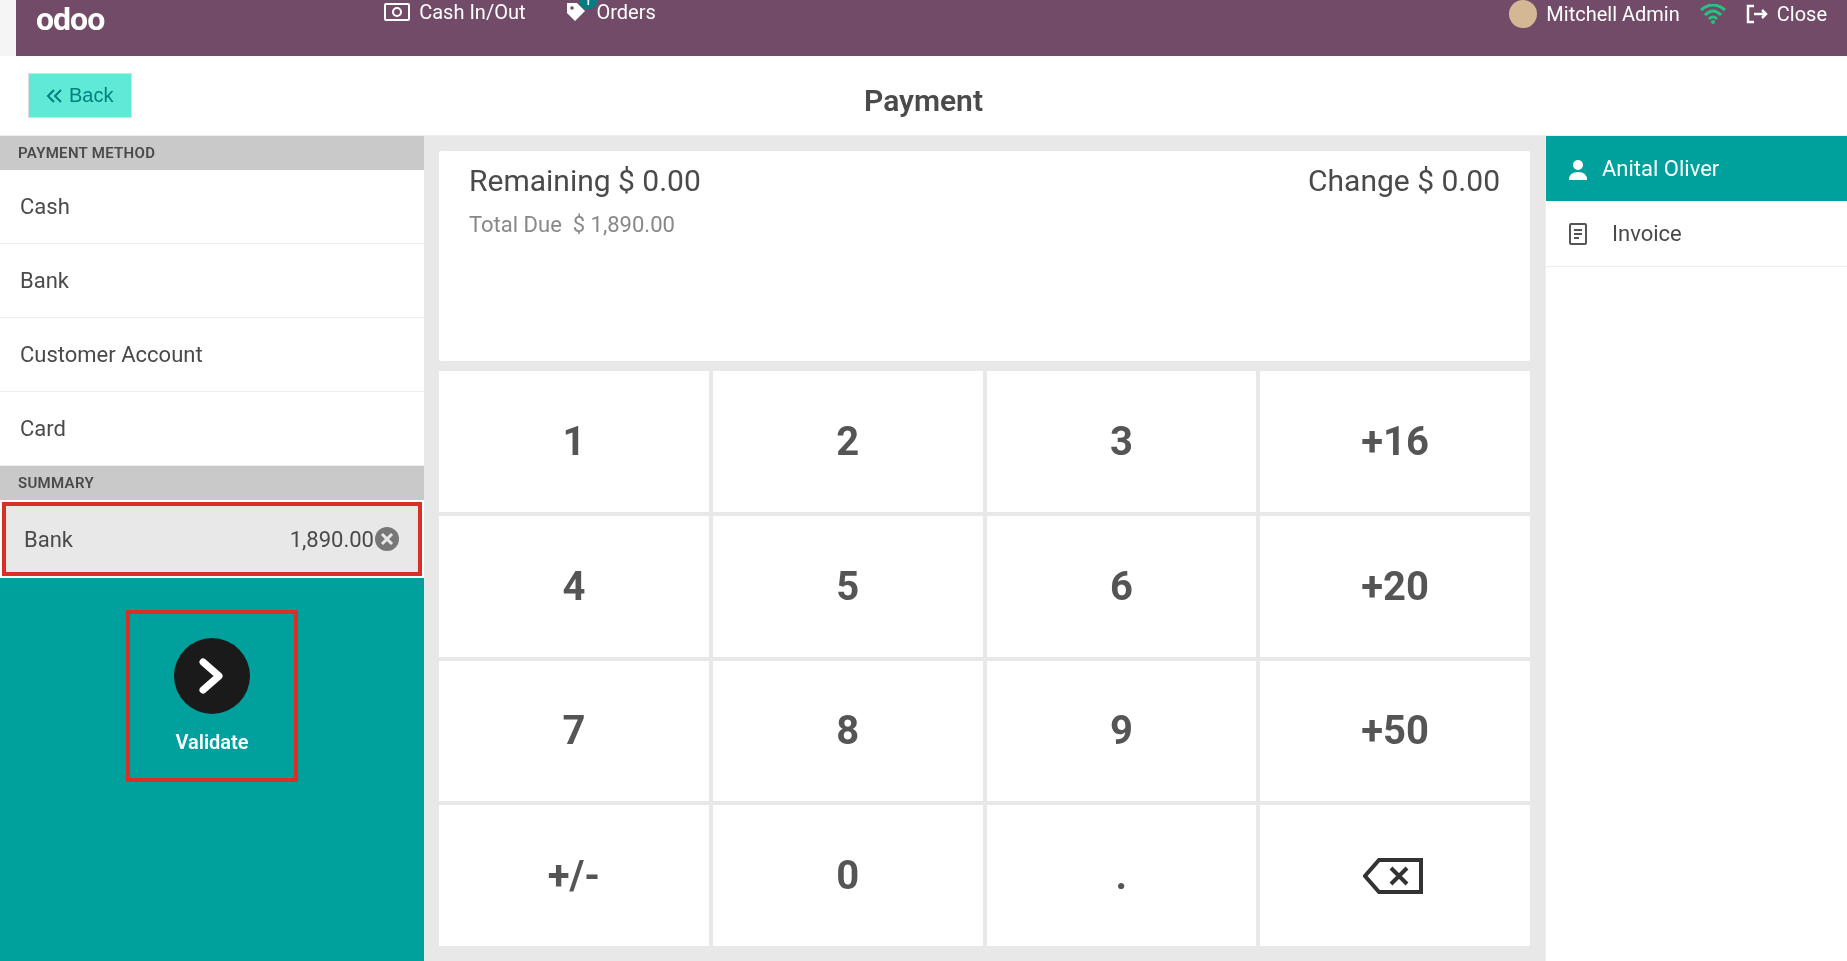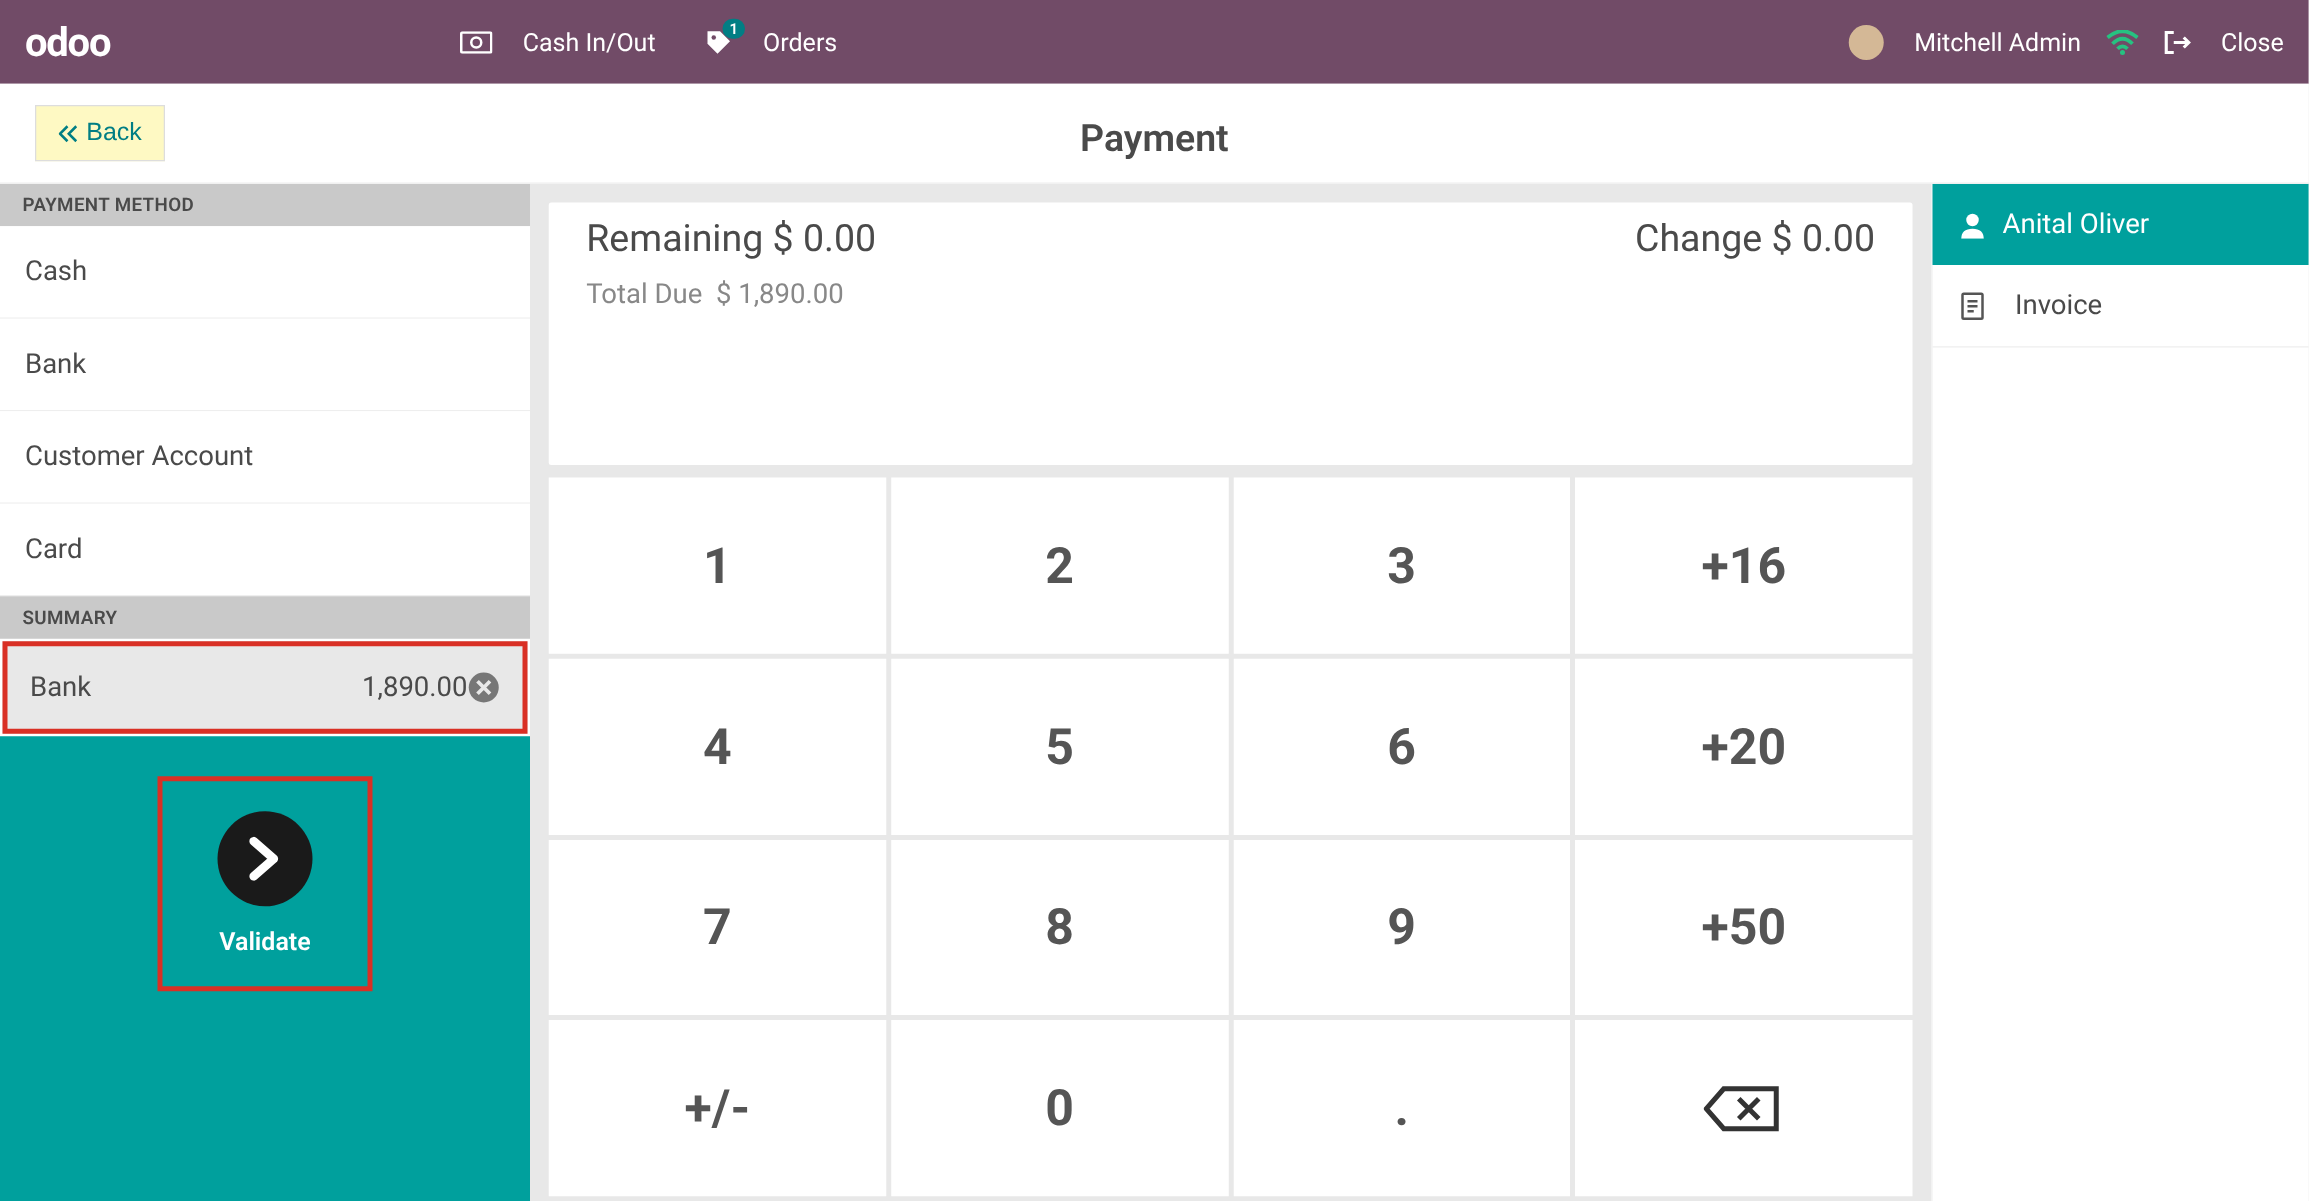--- a/index.html
+++ b/index.html
@@ -1,29 +1,29 @@
 <!DOCTYPE html>
 <html><head>
 <meta charset="utf-8">
 <style>
   * { box-sizing: border-box; margin: 0; padding: 0; }
   body { font-family: -apple-system, BlinkMacSystemFont, "Segoe UI", Roboto, "Helvetica Neue", Arial, sans-serif; background: #f5f5f5; width: 1847px; height: 961px; overflow: hidden; }
   
-  .topbar { background: #714B67; height: 67px; display: flex; align-items: center; padding: 0 20px; color: #fff; }
+  .topbar { background: #714B67; height: 56px; display: flex; align-items: flex-start; padding: 0 20px; color: #fff; margin-left: 16px; }
   .logo { font-size: 32px; font-weight: 700; letter-spacing: -1px; margin-right: 280px; }
   .topbar-actions { display: flex; gap: 40px; align-items: center; }
-  .topbar-item { display: flex; align-items: center; gap: 24px; font-size: 20px; cursor: pointer; }
+  .topbar-item { display: flex; align-items: center; gap: 9px; font-size: 20px; cursor: pointer; }
   .topbar-right { margin-left: auto; display: flex; align-items: center; gap: 20px; }
   .avatar { width: 28px; height: 28px; border-radius: 50%; background: #d4b896; display:inline-block; }
   .wifi-icon { color: #26a69a; }
   .badge { position: absolute; top: -8px; right: -10px; background: #017e84; color: #fff; border-radius: 10px; font-size: 12px; padding: 1px 6px; font-weight:600;}
   .orders-wrap { position: relative; display:flex; align-items:center; gap:10px;}
   
   .subheader { height: 80px; background: #fff; display: flex; align-items: center; padding: 0 28px; border-bottom: 1px solid #eee; position: relative;}
-  .back-btn { border: 1px solid #ddd; background: #fef9c3; color: #017e84; padding: 10px 18px; font-size: 20px; cursor: pointer; display:flex; align-items:center; gap:6px;}
+  .back-btn { border: 1px solid #ddd; background: #5eead4; color: #017e84; padding: 10px 18px; font-size: 20px; cursor: pointer; display:flex; align-items:center; gap:6px;}
   .page-title { font-size: 30px; font-weight: 600; color: #4a4a4a; position:absolute; left:50%; transform:translateX(-50%); top: 27px;}
   
   .content { display: flex; height: calc(100% - 136px); }
   
   .left-col { width: 424px; display: flex; flex-direction: column; background: #fff;}
   .section-header { background: #c9c9c9; color: #4a4a4a; font-size: 15px; font-weight: 600; padding: 8px 18px; letter-spacing: 0.3px;}
   .pm-item { padding: 24px 20px; font-size: 22px; color: #4a4a4a; border-bottom: 1px solid #eee; cursor: pointer; background:#fff;}
   .summary-row { display: flex; align-items: center; padding: 20px 18px; font-size: 22px; color: #4a4a4a; background: #e8e8e8; border: 4px solid #d93025; margin: 2px;}
   .summary-amount { margin-left: auto; }
   .summary-delete { color: #777; cursor: pointer; }

